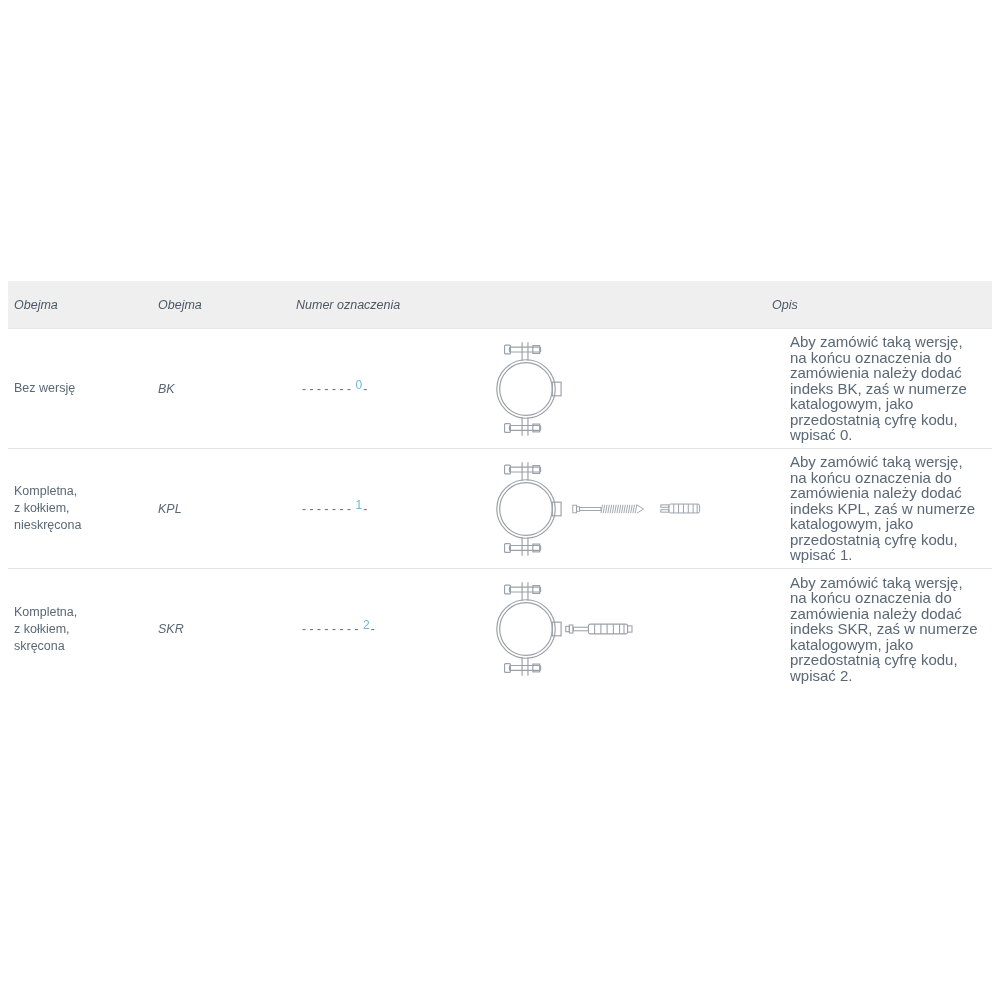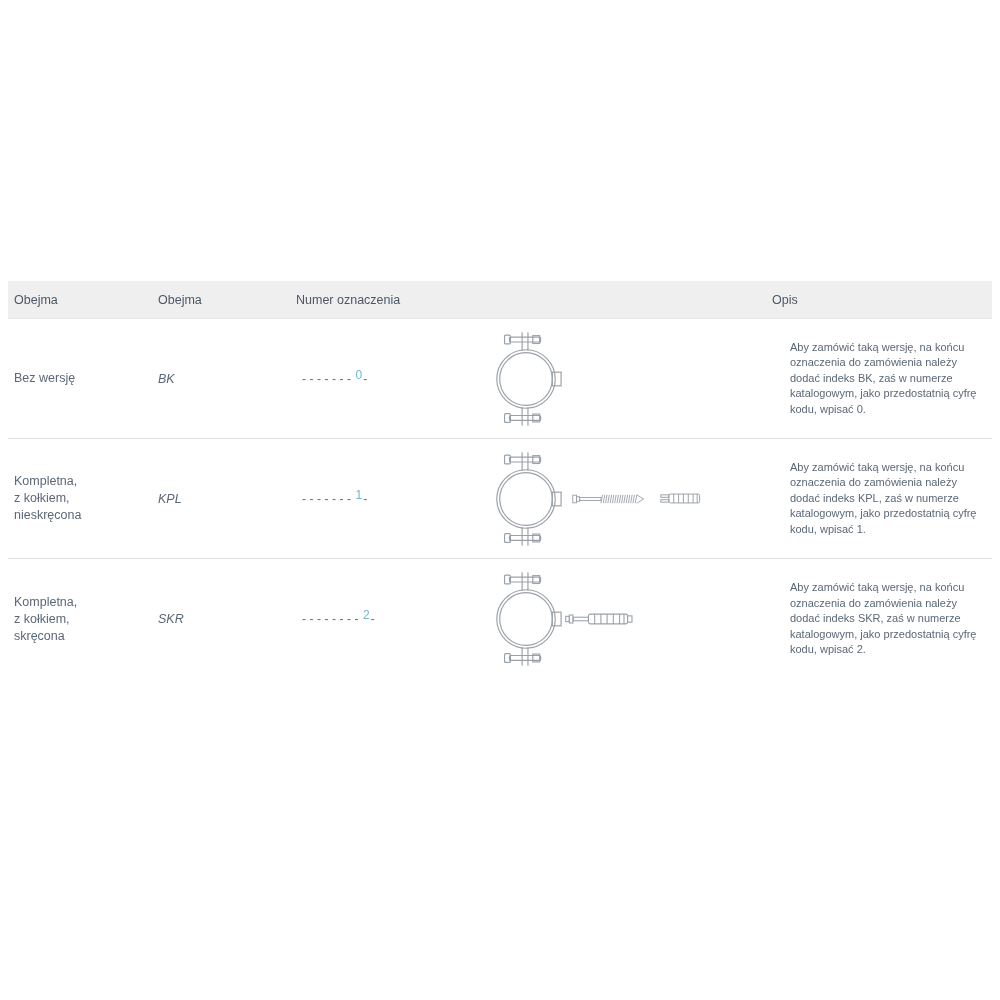--- a/index.html
+++ b/index.html
@@ -21,24 +21,25 @@
     margin-bottom: 16px;
   }
   .legend-table { width: 100%; }
   .trow {
     display: grid;
     grid-template-columns: 144px 138px 170px 306px 1fr;
     align-items: center;
   }
   .thead {
     background: #efefef;
-    height: 38px;
+    height: 48px;
     font-size: 12.5px;
     color: #4b5866;
     border-bottom: 1px solid #e7e7e7;
+    font-style: italic;
   }
   .thead .hcell { padding-left: 6px; }
   .tbody-row {
     height: 120px;
     font-size: 12.5px;
     color: #5a6876;
   }
   .tbody-row.bordered { border-bottom: 1px solid #e3e3e3; }
   .cell-obejma {
     padding-left: 6px;
@@ -61,21 +62,21 @@
   }
   .cell-diagram {
     display: flex;
     align-items: center;
     padding-left: 28px;
     gap: 8px;
   }
   .cell-opis {
     padding-left: 24px;
     padding-right: 14px;
-    font-size: 11px;
+    font-size: 15px;
     line-height: 15.5px;
     color: #5a6876;
   }
   svg { display: block; }
   svg path, svg rect, svg circle, svg line {
     fill: none;
     stroke: #9ba1a8;
     stroke-width: 1.2;
   }
 </style>

